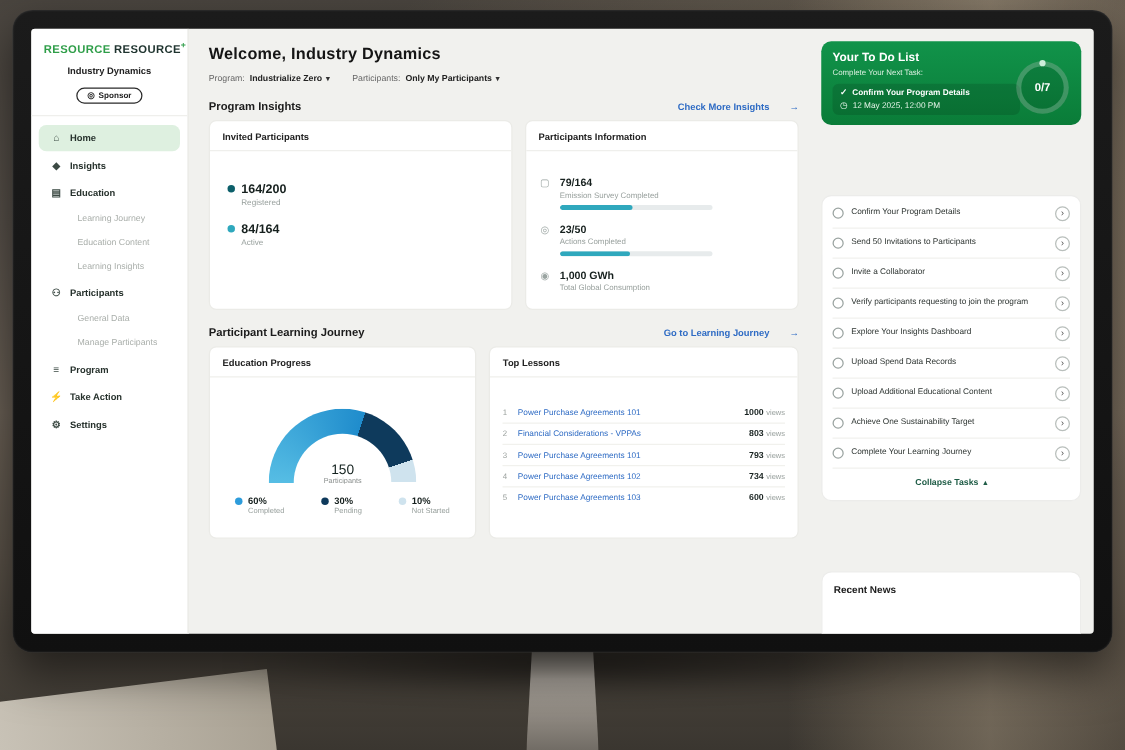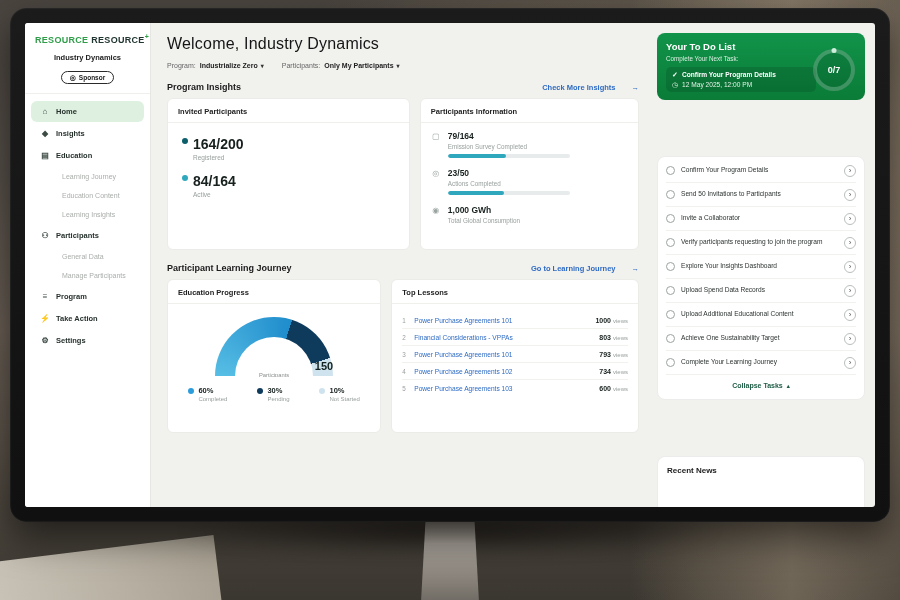--- a/index.html
+++ b/index.html
@@ -52,68 +52,68 @@
   .badge { display: inline-flex; align-items: center; gap: 3px; border: 1px solid #2a2a2a; border-radius: 9px; padding: 2px 8px; font-size: 6.5px; font-weight: bold; color: #222; background: #fff; }
   .badge-ico { font-size: 7px; line-height: 1; }
   nav { padding: 6px 0; }
   .nav-item { display: flex; align-items: center; gap: 6px; padding: 6px 9px; margin: 1px 6px; border-radius: 6px; font-size: 7.5px; font-weight: bold; color: #26312c; cursor: pointer; }
   .nav-item.active { background: #def0e0; }
   .nav-ico { width: 10px; font-size: 8px; color: #3c4a44; text-align: center; line-height: 1; }
   .nav-sub { padding: 6px 10px 6px 31px; margin: 0 6px; font-size: 7px; color: #a9aeaa; cursor: pointer; }
 
   
   .main { flex: 1; padding: 12px 12px 0 16px; overflow: hidden; }
-  .welcome { font-size: 16px; font-weight: normal; color: #151515; letter-spacing: .2px; }
+  .welcome { font-size: 13px; font-weight: bold; color: #151515; letter-spacing: .2px; }
   .filters { display: flex; align-items: center; margin-top: 9px; font-size: 7px; color: #555; }
   .filter-label { color: #666; margin-right: 4px; }
   .filter-value { font-weight: bold; color: #222; display: inline-flex; align-items: center; gap: 3px; cursor: pointer; }
   .filter-chev { font-size: 6px; color: #333; }
   .filter-gap { width: 18px; }
   .sec-row { display: flex; align-items: center; justify-content: space-between; margin-top: 13px; margin-bottom: 6px; }
   .sec-title { font-size: 9px; font-weight: bold; color: #1b1b1b; }
   .sec-link { font-size: 7.5px; font-weight: bold; color: #2e6bc4; display: inline-flex; align-items: center; gap: 16px; cursor: pointer; }
   .cards { display: flex; gap: 10px; }
   .card { background: #fff; border: 1px solid #ebebe7; border-radius: 6px; padding: 8px 10px; }
-  .card-title { font-size: 7.5px; font-weight: bold; color: #222; margin: 0 -10px 8px; padding: 0 10px 6px; border-bottom: 1px solid #efefec; }
+  .card-title { font-size: 7.5px; font-weight: bold; color: #222; margin: 0 -10px 20px; padding: 0 10px 6px; border-bottom: 1px solid #efefec; }
 
   .card-invited { flex: 1.12; height: 152px; }
   .donut-wrap { display: flex; align-items: center; gap: 14px; padding: 5px 0 0 4px; }
   .donut { width: 86px; height: 86px; border-radius: 50%; background: conic-gradient(#0c5f6a 0deg 295deg, #dfe5e6 295deg 360deg); display: grid; place-items: center; }
   .donut-gap { width: 66px; height: 66px; border-radius: 50%; background: #fff; display: grid; place-items: center; }
   .donut-inner { width: 60px; height: 60px; border-radius: 50%; background: conic-gradient(#2fa8bd 0deg 185deg, #e3e9ea 185deg 360deg); display: grid; place-items: center; }
   .donut-hole { width: 44px; height: 44px; border-radius: 50%; background: #fff; display: grid; place-items: center; text-align: center; }
   .donut-val { font-size: 9.5px; font-weight: bold; color: #14221f; }
   .donut-cap { font-size: 5.5px; color: #8a8f8d; line-height: 1.2; width: 38px; }
   .dlegend { display: flex; flex-direction: column; gap: 12px; }
   .dleg-item { display: flex; align-items: flex-start; gap: 5px; }
   .dot { width: 6px; height: 6px; border-radius: 50%; margin-top: 2px; flex: none; }
   .dot-registered { background: #0c5f6a; }
   .dot-active { background: #2fa8bd; }
   .dot-completed { background: #2d9cdb; }
   .dot-pending { background: #0e3a5c; }
   .dot-notstarted { background: #cfe3ee; }
-  .dleg-val { font-size: 14px; font-weight: bold; color: #16201e; }
+  .dleg-val { font-size: 10px; font-weight: bold; color: #16201e; }
   .dleg-cap { font-size: 6.5px; color: #98a09d; margin-top: 2px; }
 
   .card-info { flex: 1; height: 152px; }
   .info-row { display: flex; gap: 7px; margin-bottom: 10px; }
   .info-ico { width: 10px; font-size: 8px; color: #9aa4a1; text-align: center; padding-top: 1px; }
   .info-val { font-size: 8.5px; font-weight: bold; color: #16201e; }
   .info-cap { font-size: 6.3px; color: #98a09d; margin: 2px 0 4px; }
   .bar { width: 122px; height: 4px; border-radius: 2px; background: #e7ebec; overflow: hidden; }
   .bar-fill { height: 100%; border-radius: 2px; background: #2fa8bd; }
 
   .card-gauge { flex: .92; height: 154px; }
   .gauge-wrap { display: flex; flex-direction: column; align-items: center; }
   .gauge { position: relative; width: 118px; height: 60px; overflow: hidden; margin-top: 5px; }
   .gauge-arc { position: absolute; left: 0; top: 0; width: 118px; height: 118px; border-radius: 50%;
     background: conic-gradient(from 270deg, #56bde4 0deg, #1f8ccc 108deg, #0e3a5c 108deg 162deg, #cfe3ee 162deg 180deg, rgba(255,255,255,0) 180deg 360deg); }
   .gauge-hole { position: absolute; left: 20px; top: 20px; width: 78px; height: 78px; border-radius: 50%; background: #fff; }
   .gauge-center { position: absolute; left: 0; right: 0; bottom: -1px; text-align: center; }
-  .gauge-val { font-size: 11px; font-weight: bold; color: #14221f; text-align: right; }
+  .gauge-val { font-size: 11px; font-weight: normal; color: #14221f; }
   .gauge-cap { font-size: 5.8px; color: #8a8f8d; }
   .glegend { display: flex; gap: 30px; margin-top: 9px; }
   .gleg-item { display: flex; gap: 4px; align-items: flex-start; }
   .gleg-val { font-size: 7.5px; font-weight: bold; color: #16201e; }
   .gleg-cap { font-size: 6px; color: #98a09d; margin-top: 1px; }
 
   .card-lessons { flex: 1.08; height: 154px; }
   .lesson-row { display: flex; align-items: center; gap: 6px; padding: 4.5px 0; border-bottom: 1px solid #f1f1ed; cursor: pointer; }
   .lesson-row:last-child { border-bottom: none; }
   .lesson-n { font-size: 6.3px; color: #9aa09d; width: 6px; }

